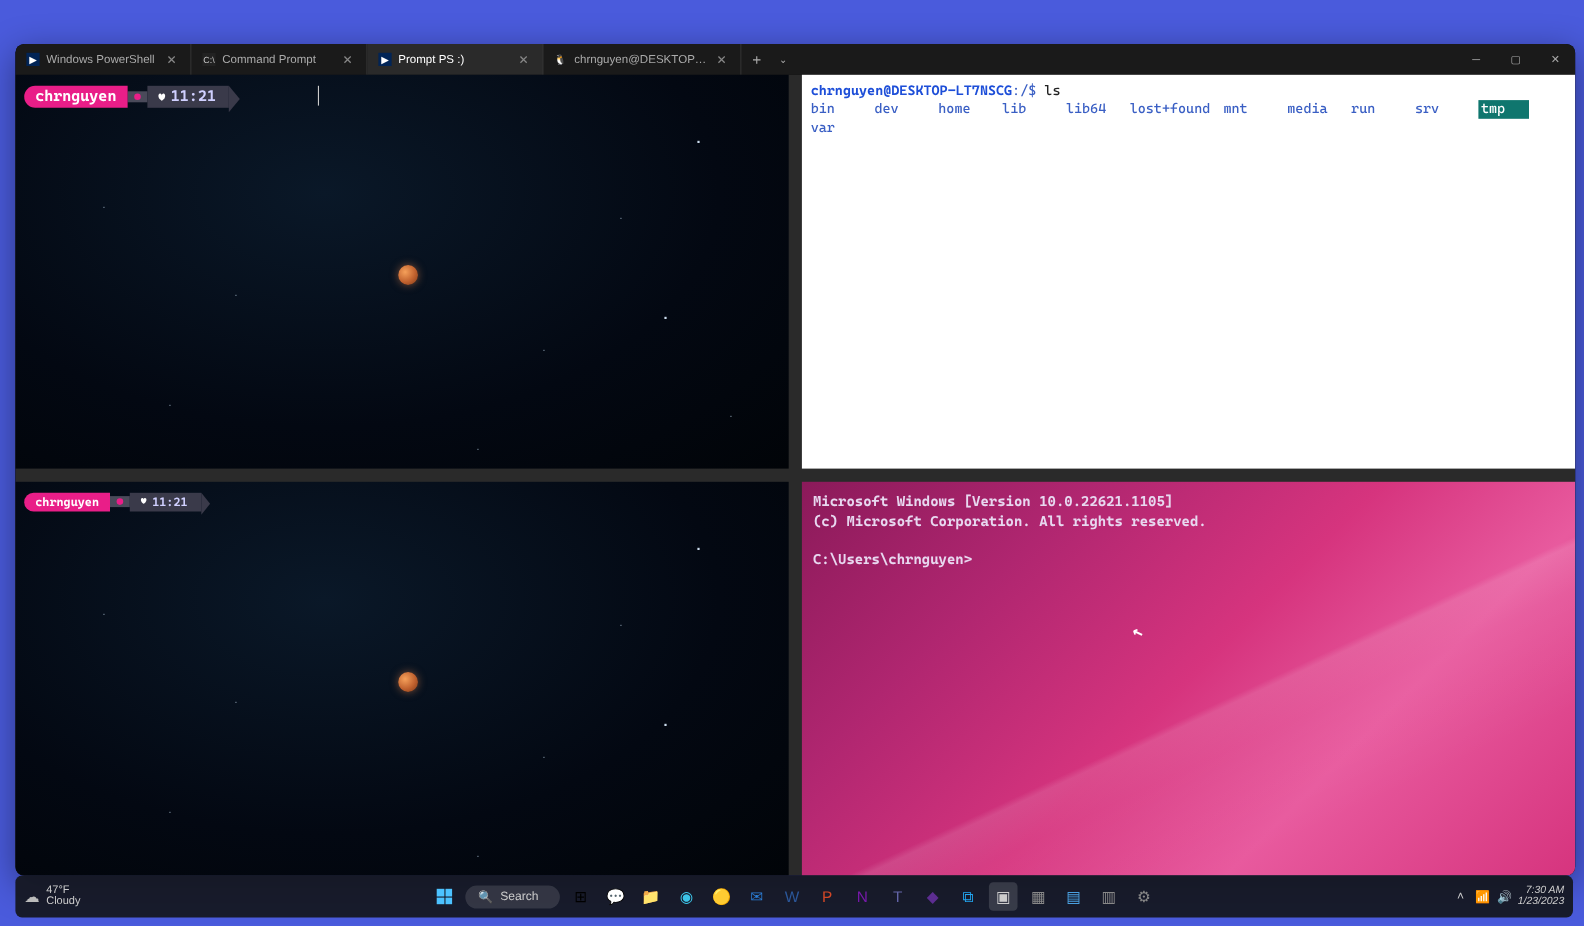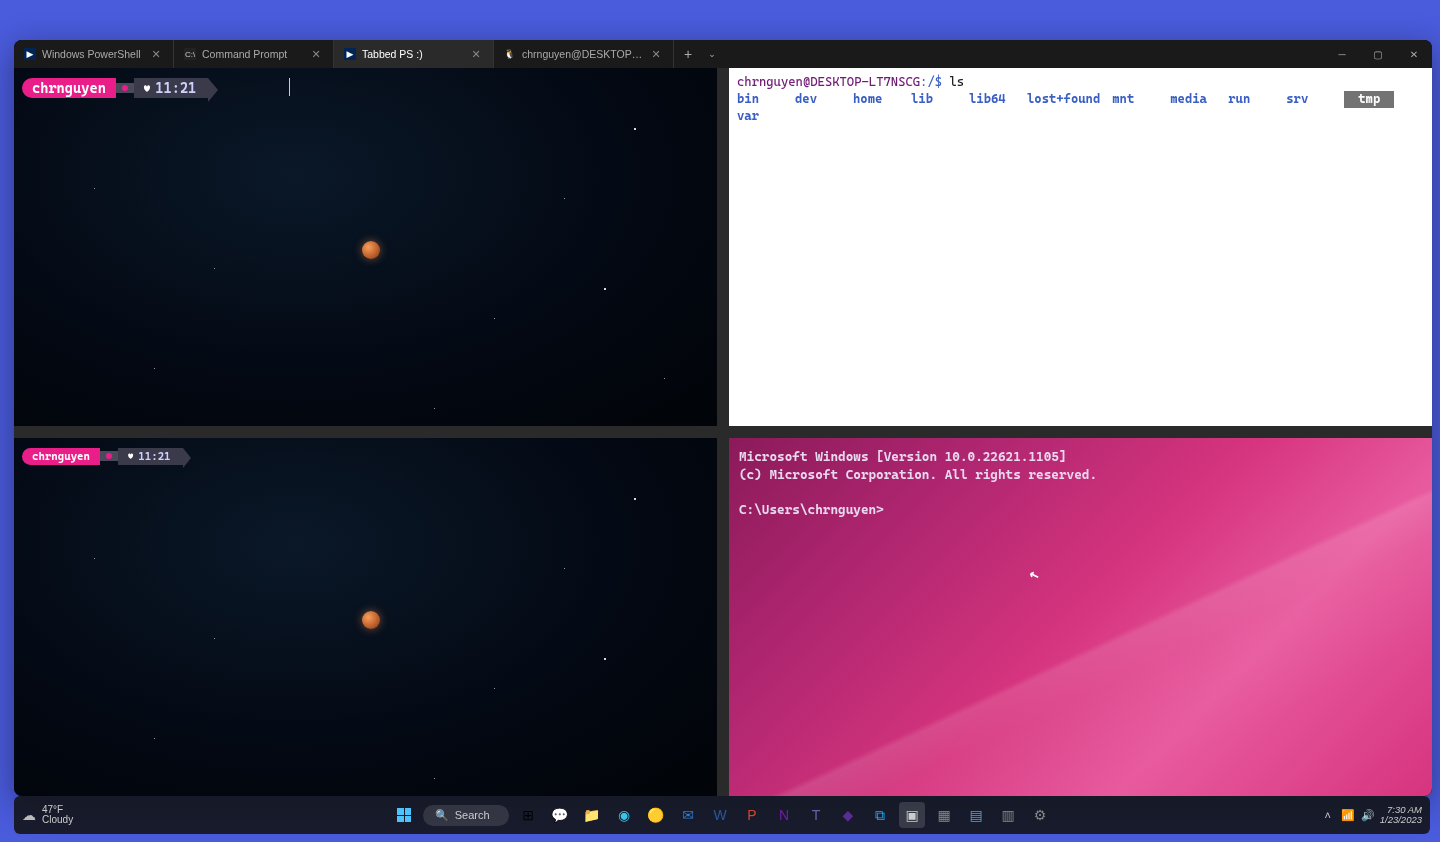--- a/index.html
+++ b/index.html
@@ -174,28 +174,28 @@
 .star.bright { width: 2px; height: 2px; background: #ccddee; }
 
 
 .pane-light {
   background: #fff;
   color: #333;
   padding: 6px 8px;
   font-size: 12.5px;
   line-height: 1.35;
 }
-.prompt-user { color: #701a75; font-weight: normal; }
+.prompt-user { color: #1d4ed8; font-weight: bold; }
 .prompt-path { color: #3a5fc4; }
 .cmd-text { color: #222; }
 .dir { color: #3a5fc4; font-weight: normal; }
 .file { color: #3a3a3a; }
-.special-dir { background: #737373; color: #fff; padding: 0 14px; }
+.special-dir { background: #0f766e; color: #fff; padding: 0 2px; }
 .ls-output { display: flex; flex-wrap: wrap; gap: 0; }
-.ls-output span { display:inline-block; min-width: 46px; margin-right: 12px; font-weight: bold; }
+.ls-output span { display:inline-block; min-width: 46px; margin-right: 12px; }
 
 
 .pane-cmd {
   background: linear-gradient(135deg, #8b1a5a 0%, #b02670 25%, #d6347e 50%, #e85a9e 70%, #d6347e 100%);
   position: relative;
   padding: 10px 10px;
   color: #e8d8f0;
   font-size: 13px;
   line-height: 1.35;
   font-weight: bold;
@@ -282,21 +282,21 @@
         <span class="tab-label">Windows PowerShell</span>
         <span class="tab-close">✕</span>
       </div>
       <div class="tab">
         <span class="tab-icon cmd">C:\</span>
         <span class="tab-label">Command Prompt</span>
         <span class="tab-close">✕</span>
       </div>
       <div class="tab active">
         <span class="tab-icon ps">▶</span>
-        <span class="tab-label">Tabbed PS :)</span>
+        <span class="tab-label">Prompt PS :)</span>
         <span class="tab-close">✕</span>
       </div>
       <div class="tab">
         <span class="tab-icon linux">🐧</span>
         <span class="tab-label">chrnguyen@DESKTOP-LT7NSC</span>
         <span class="tab-close">✕</span>
       </div>
       <div class="tab-add">+</div>
       <div class="tab-dropdown">⌄</div>
       <div class="window-controls">

